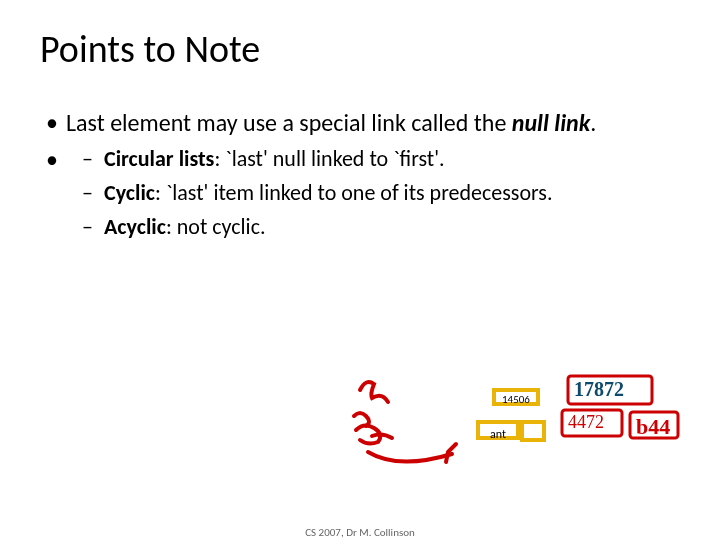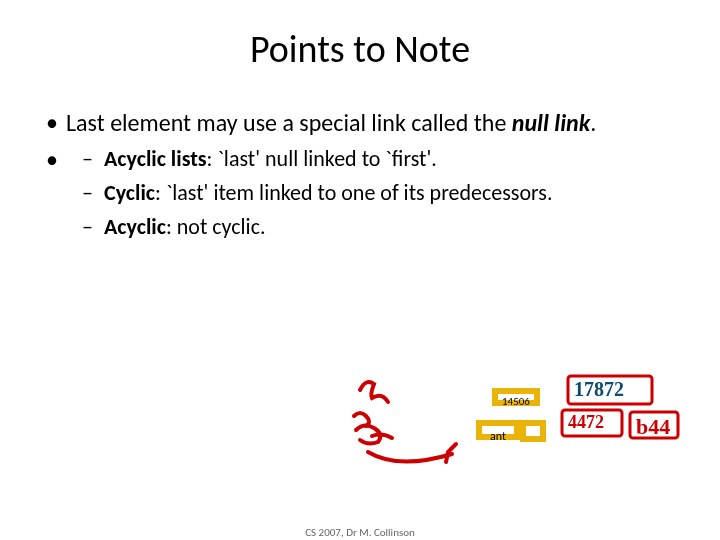--- a/index.html
+++ b/index.html
@@ -12,21 +12,20 @@
     position: relative;
     overflow: hidden;
   }
   .slide {
     width: 100%;
     height: 100%;
     padding: 20px 40px 0 40px;
     position: relative;
   }
   .title {
-    text-align: center;
     font-size: 38px;
     font-weight: 400;
     margin-top: 6px;
     margin-bottom: 36px;
   }
   .bullets {
     list-style: none;
     font-size: 24px;
     line-height: 1.28;
   }
@@ -68,21 +67,21 @@
     width: 100%;
     font-size: 11px;
     color: #666;
   }
   .footer-date { position: absolute; left: 38px; margin-top: 21px; }
   .footer-center { position: absolute; left: 50%; transform: translateX(-50%); }
 
   
   .node-box {
     position: absolute;
-    border: 6px solid #eab308;
+    border: 4px solid #eab308;
     background: #fff;
     font-size: 12px;
     text-align: center;
   }
   .node-top { left: 492px; top: 388px; width: 48px; height: 18px; line-height: 16px; font-size: 11px; }
   .node-bottom { left: 476px; top: 420px; width: 44px; height: 20px; line-height: 20px; }
   .node-bottom-right { left: 520px; top: 420px; width: 26px; height: 22px; }
 
   
   .scribble { position: absolute; pointer-events: none; }
@@ -93,21 +92,21 @@
 <div class="slide">
 
   <h1 class="title">Points to Note</h1>
 
   <ul class="bullets">
     <li>
       <span>Last element may use a special link called the </span><span class="bold-italic">null link</span><span>.</span>
     </li>
     <li>
       <ul class="subbullets">
-        <li><span class="sub-strong">Acyclic lists</span><span>: `last' null linked to `first'.</span></li>
+        <li><span class="sub-strong">Circular lists</span><span>: `last' null linked to `first'.</span></li>
         <li><span class="sub-strong">Cyclic</span><span>: `last' item linked to one of its predecessors.</span></li>
         <li><span class="sub-strong">Acyclic</span><span>: not cyclic.</span></li>
       </ul>
     </li>
   </ul>
 
   <div class="node-box node-top">14506</div>
   <div class="node-box node-bottom">ant</div>
   <div class="node-box node-bottom-right"></div>
 
@@ -124,21 +123,21 @@
       <path d="M448 452 l8 -8 M448 452 l-2 10"></path>
     </g>
 
     <g stroke="#c00" stroke-width="3" fill="none">
       <rect x="568" y="376" width="84" height="28" rx="3"></rect>
       <rect x="562" y="410" width="60" height="26" rx="3"></rect>
       <rect x="630" y="412" width="48" height="26" rx="3"></rect>
     </g>
   </svg>
   <div class="scribble" style="left:574px;top:378px;color:#0c4a6e;font-weight:700;font-size:20px;font-family:'Comic Sans MS',cursive">17872</div>
-  <div class="scribble" style="left:568px;top:412px;color:#c00;font-weight:700;font-size:18px;font-family:'Comic Sans MS',cursive">4472</div>
+  <div class="scribble" style="left:568px;top:412px;color:#c00;font-weight:400;font-size:18px;font-family:'Comic Sans MS',cursive">4472</div>
   <div class="scribble" style="left:636px;top:414px;color:#c00;font-weight:700;font-size:22px;font-family:'Comic Sans MS',cursive">b44</div>
 
   <div class="footer">
     <span class="footer-date">3/9/2021</span>
     <span class="footer-center">CS 2007,  Dr M. Collinson</span>
   </div>
 
 </div>
 
 </body></html>

